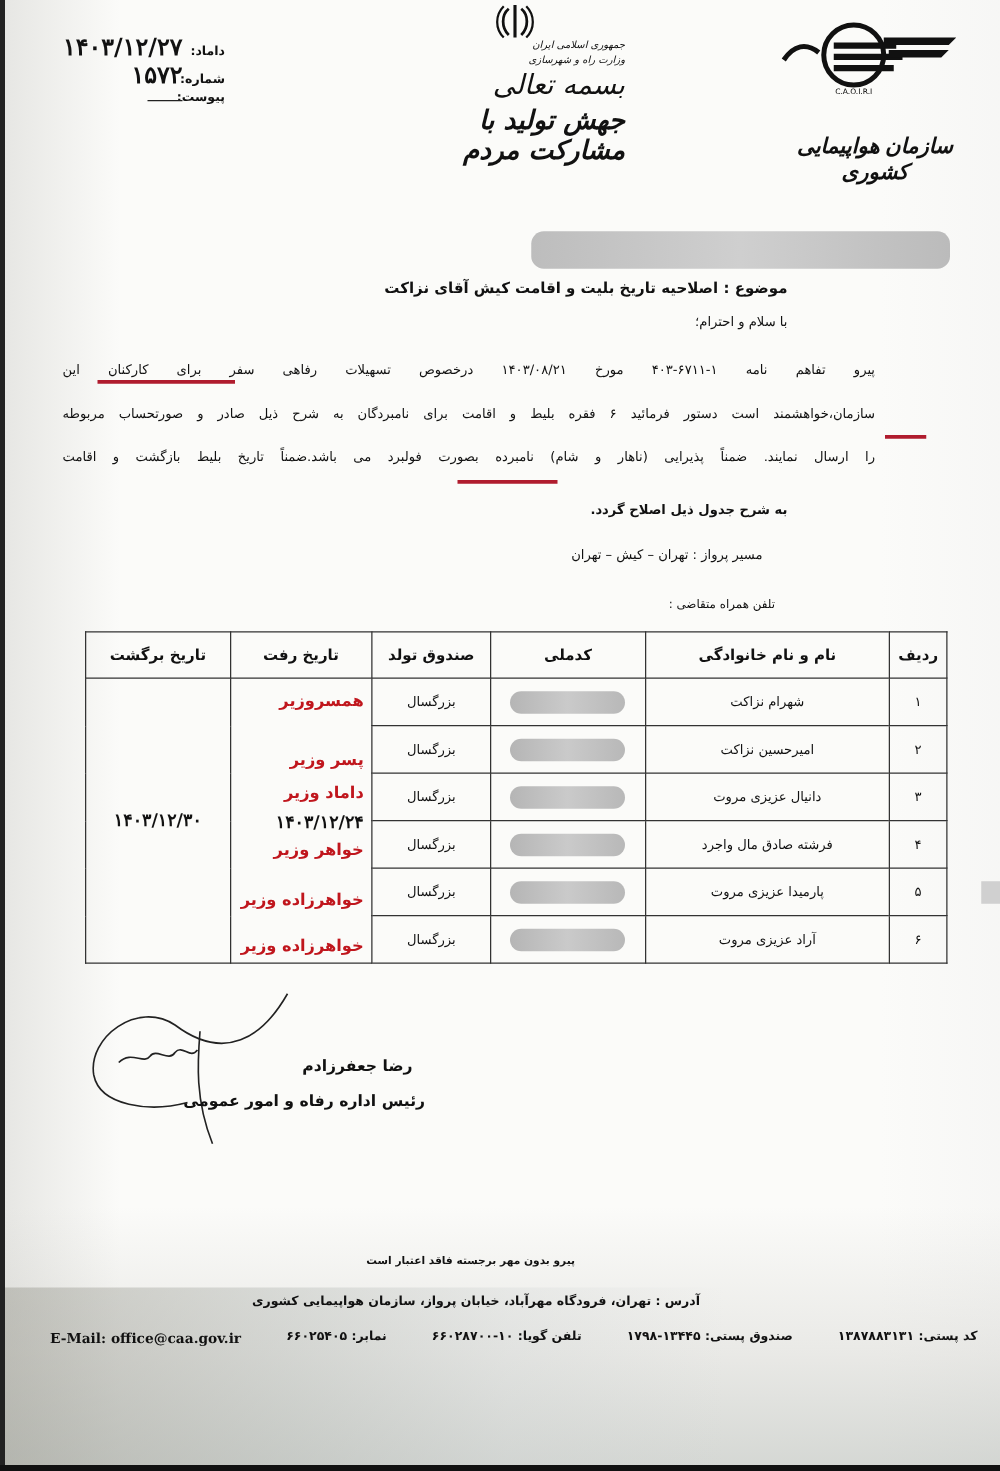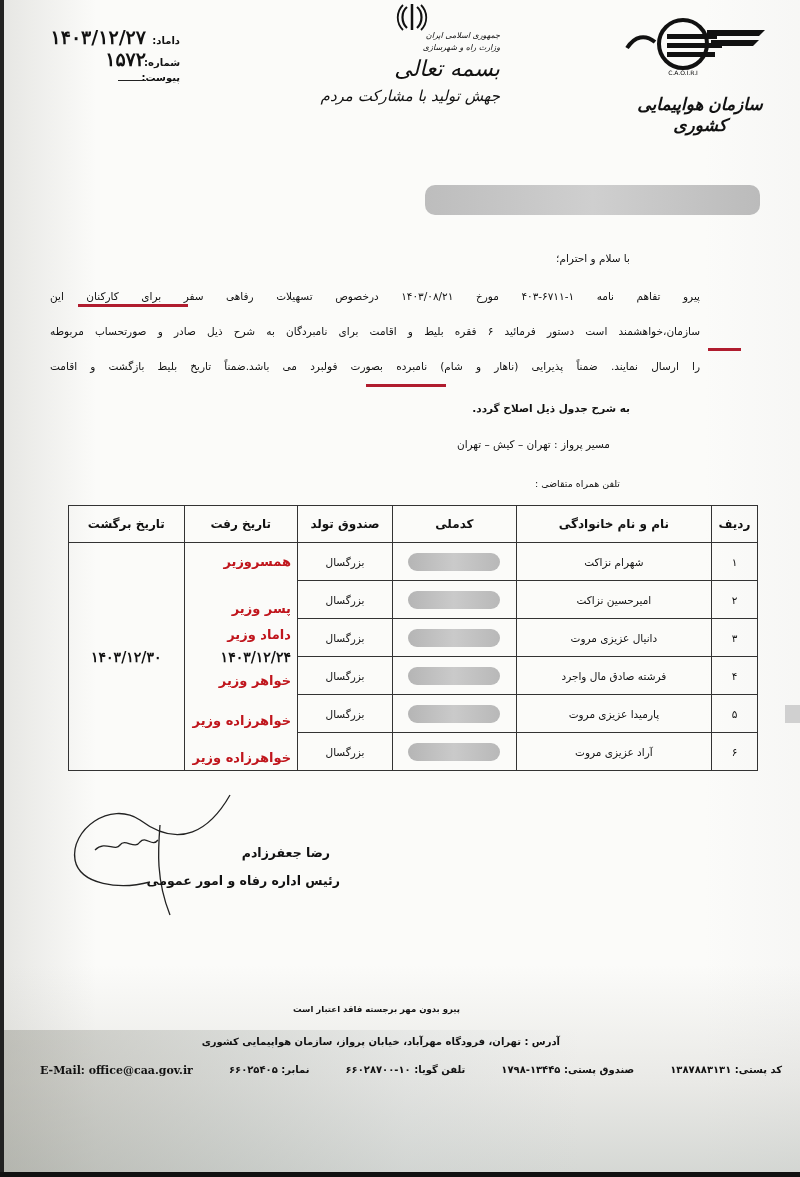--- a/index.html
+++ b/index.html
@@ -30,26 +30,26 @@
   .meta-row { display: flex; direction: rtl; align-items: baseline; height: 22px; }
   .meta-label { font-size: 10px; font-weight: bold; width: 34px; }
   .meta-value { font-family: "DejaVu Serif", serif; font-size: 19px; font-weight: bold; letter-spacing: 1px; direction: ltr; }
   .meta-dash { width: 28px; border-top: 1.5px solid #222; margin-top: 10px; }
 
   
   .emblem { position: absolute; left: 395px; top: 2px; width: 34px; height: 30px; }
   .center-block { position: absolute; left: 300px; top: 30px; width: 200px; text-align: right; }
   .cb-small { font-size: 8px; line-height: 12px; font-style: italic; }
   .cb-sign { font-family: "DejaVu Serif", serif; font-size: 22px; font-style: italic; line-height: 30px; }
-  .cb-motto { font-family: "DejaVu Serif", serif; font-size: 15px; font-weight: normal; font-style: italic; line-height: 24px; }
+  .cb-motto { font-family: "DejaVu Serif", serif; font-size: 21px; font-weight: bold; font-style: italic; line-height: 24px; }
 
   
   .logo { position: absolute; left: 625px; top: 8px; width: 140px; height: 70px; }
-  .org-name { position: absolute; left: 620px; top: 94px; width: 160px; text-align: center;
-    font-family: Liberation Sans, sans-serif; font-size: 17px; font-weight: bold; font-style: italic; }
+  .org-name { position: absolute; left: 620px; top: 106px; width: 160px; text-align: center;
+    font-family: Liberation Serif, serif; font-size: 17px; font-weight: bold; font-style: italic; }
 
   .redact { position: absolute; background: linear-gradient(90deg, #bdbdbd, #cfcfcf 50%, #bbb); border-radius: 10px; }
 
   .subject { position: absolute; right: 170px; top: 223px; font-size: 12px; font-weight: bold; }
   .greeting { position: absolute; right: 170px; top: 252px; font-size: 10.5px; }
   .para { position: absolute; right: 100px; width: 650px; font-size: 10.5px; text-align: justify; text-align-last: justify; white-space: nowrap; }
   .para-bold { font-weight: bold; font-size: 13px; margin-left: 21px; }
   .line-small { position: absolute; font-size: 10.5px; }
 
   
@@ -125,20 +125,21 @@
     <rect x="42" y="35" width="55" height="5" fill="#111"></rect>
     <rect x="42" y="44" width="48" height="5" fill="#111"></rect>
     <path d="M82 22 L140 22 L134 28 L82 28 Z" fill="#111"></path>
     <path d="M86 32 L134 32 L128 38 L86 38 Z" fill="#111"></path>
     <text x="58" y="67" font-size="6" text-anchor="middle" font-family="DejaVu Sans, sans-serif">C.A.O.I.R.I</text>
   </svg>
   <div class="org-name rtl">سازمان هواپیمایی کشوری</div>
 
   <div class="redact" style="left:425px; top:185px; width:335px; height:30px;"></div>
 
+  <div class="subject rtl">موضوع : اصلاحیه تاریخ بلیت و اقامت کیش آقای نزاکت</div>
   <div class="greeting rtl">با سلام و احترام؛</div>
 
   <div class="para rtl" style="top:290px;">
     <span>پیرو تفاهم نامه ۱-۶۷۱۱-۴۰۳ مورخ ۱۴۰۳/۰۸/۲۱ درخصوص تسهیلات رفاهی سفر برای کارکنان این</span>
   </div>
   <div class="abs" style="left:78px; top:304px; width:110px; height:3px; background:#b01c2e;"></div>
   <div class="para rtl" style="top:325px;">
     <span>سازمان،خواهشمند است دستور فرمائید ۶ فقره بلیط و اقامت برای نامبردگان به شرح ذیل صادر و صورتحساب مربوطه</span>
   </div>
   <div class="abs" style="left:708px; top:348px; width:33px; height:3px; background:#b01c2e;"></div>

